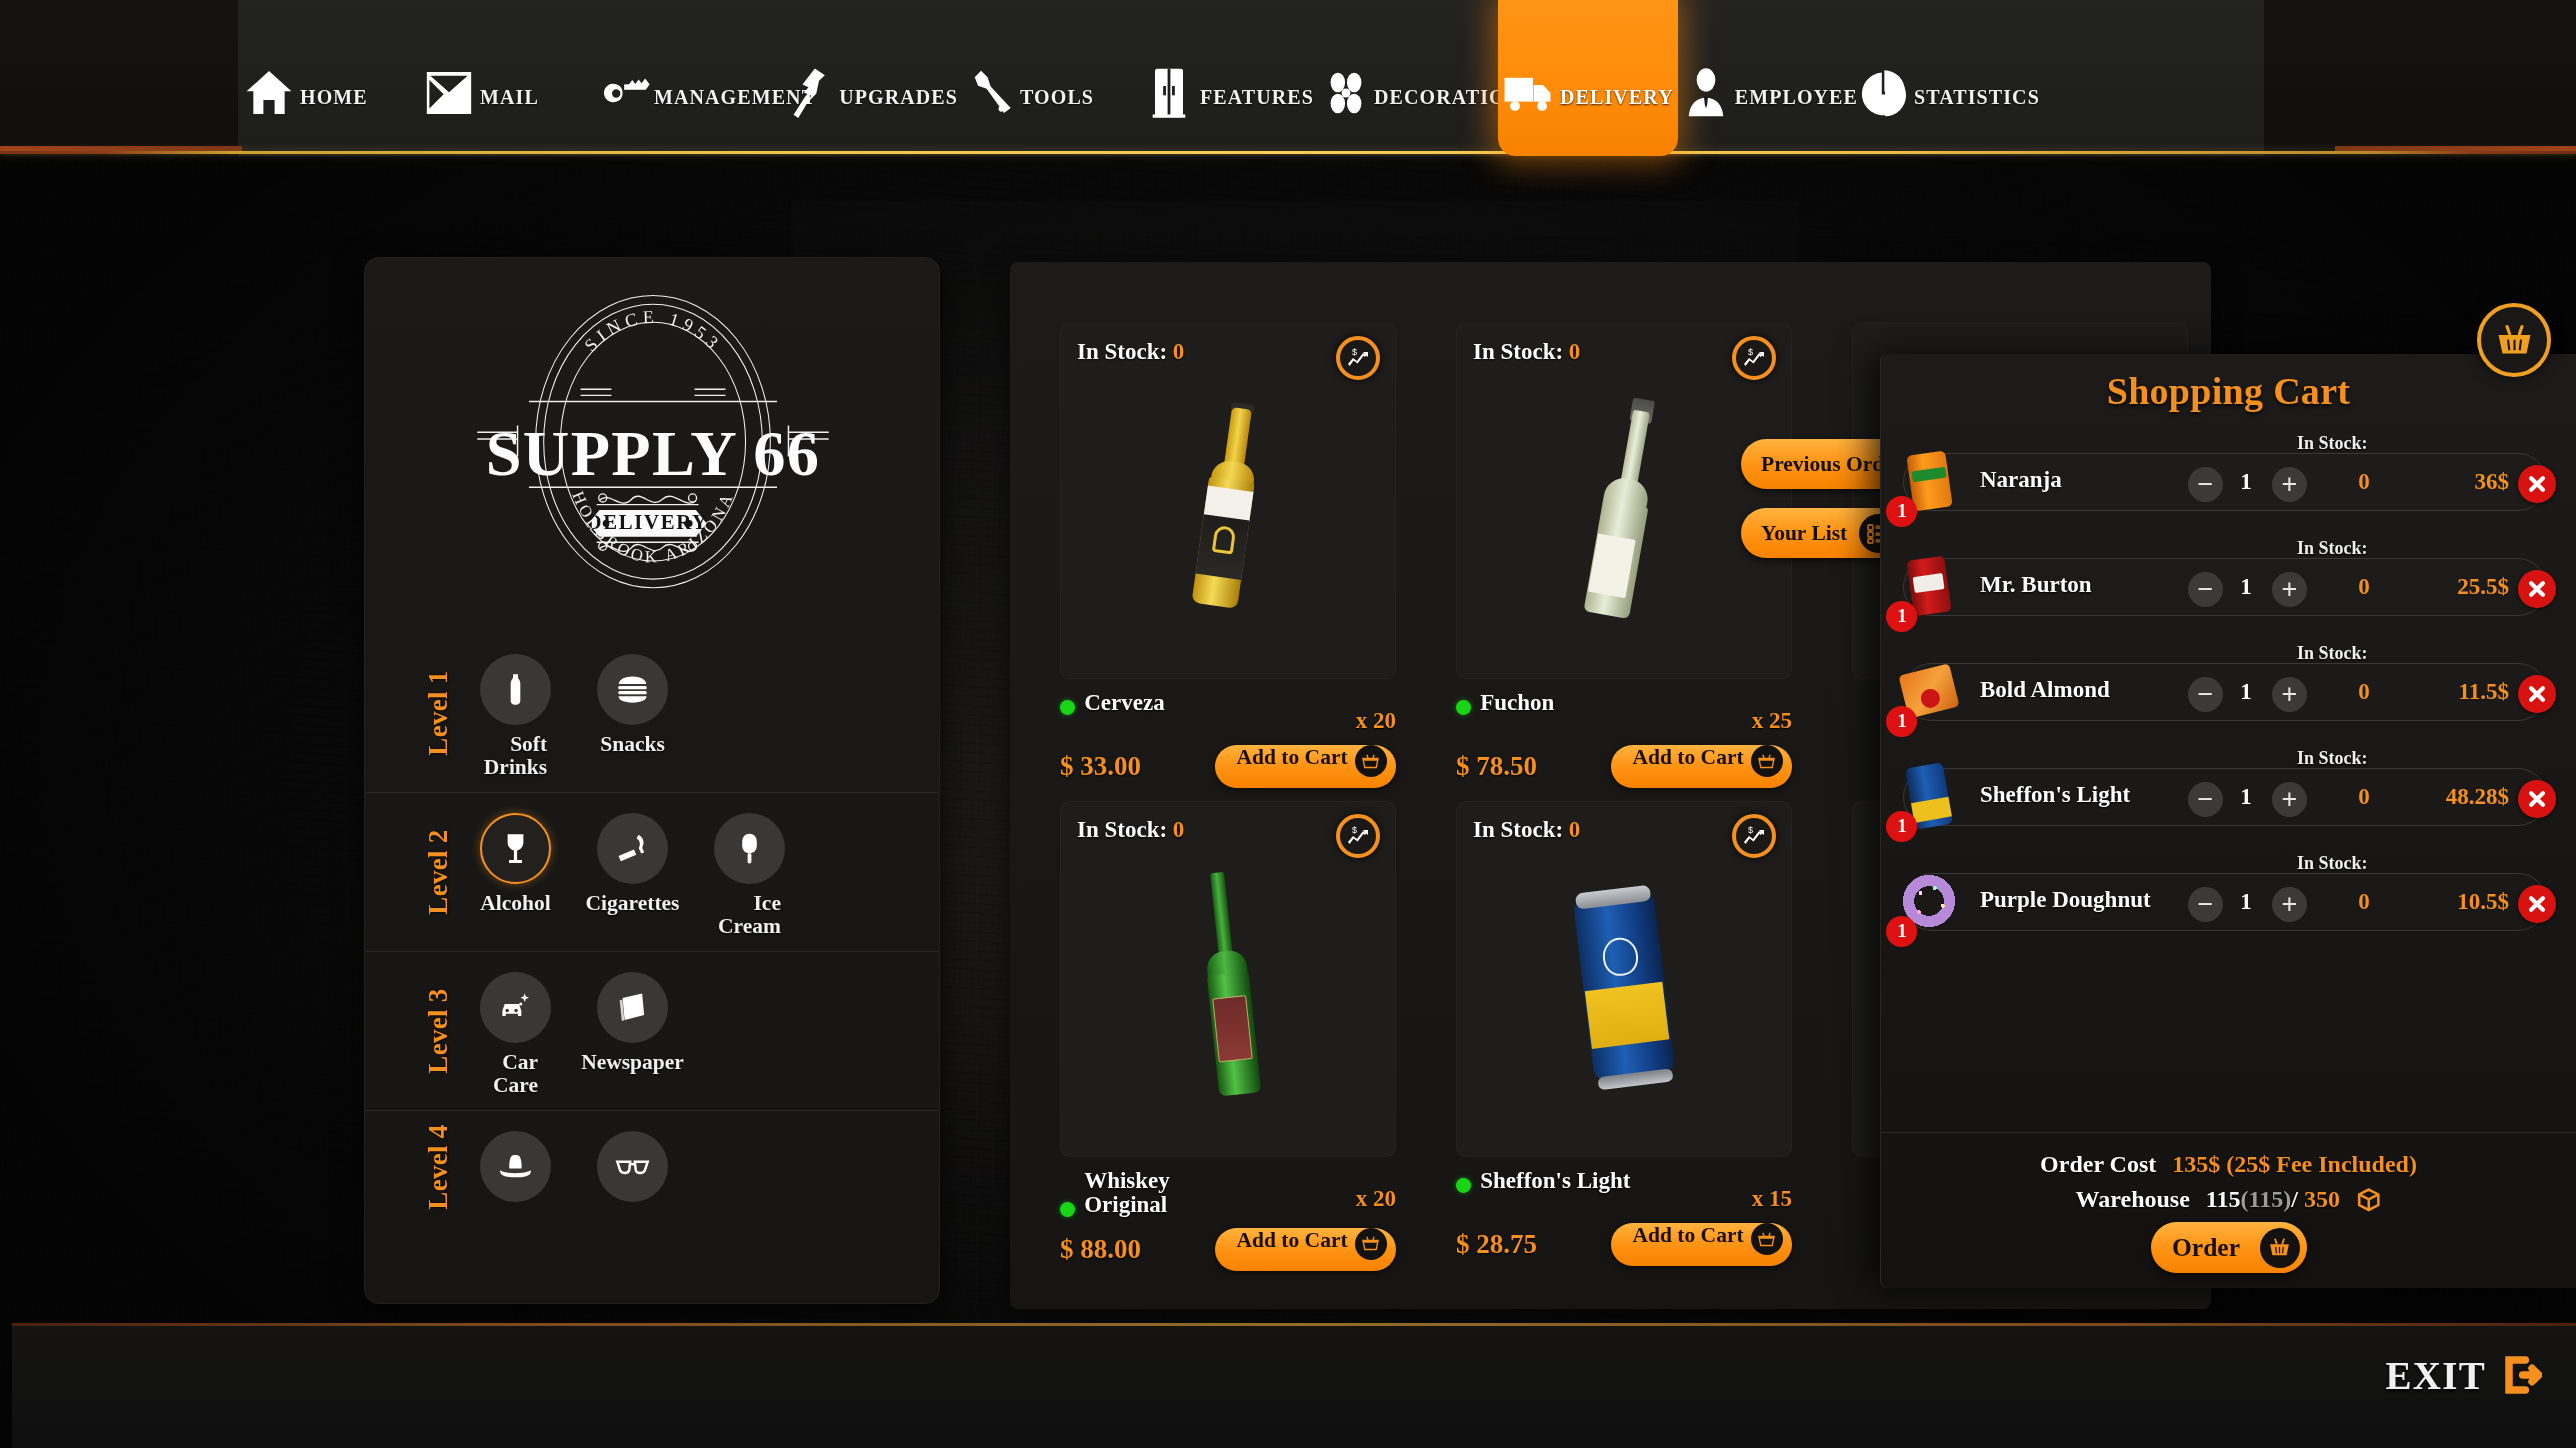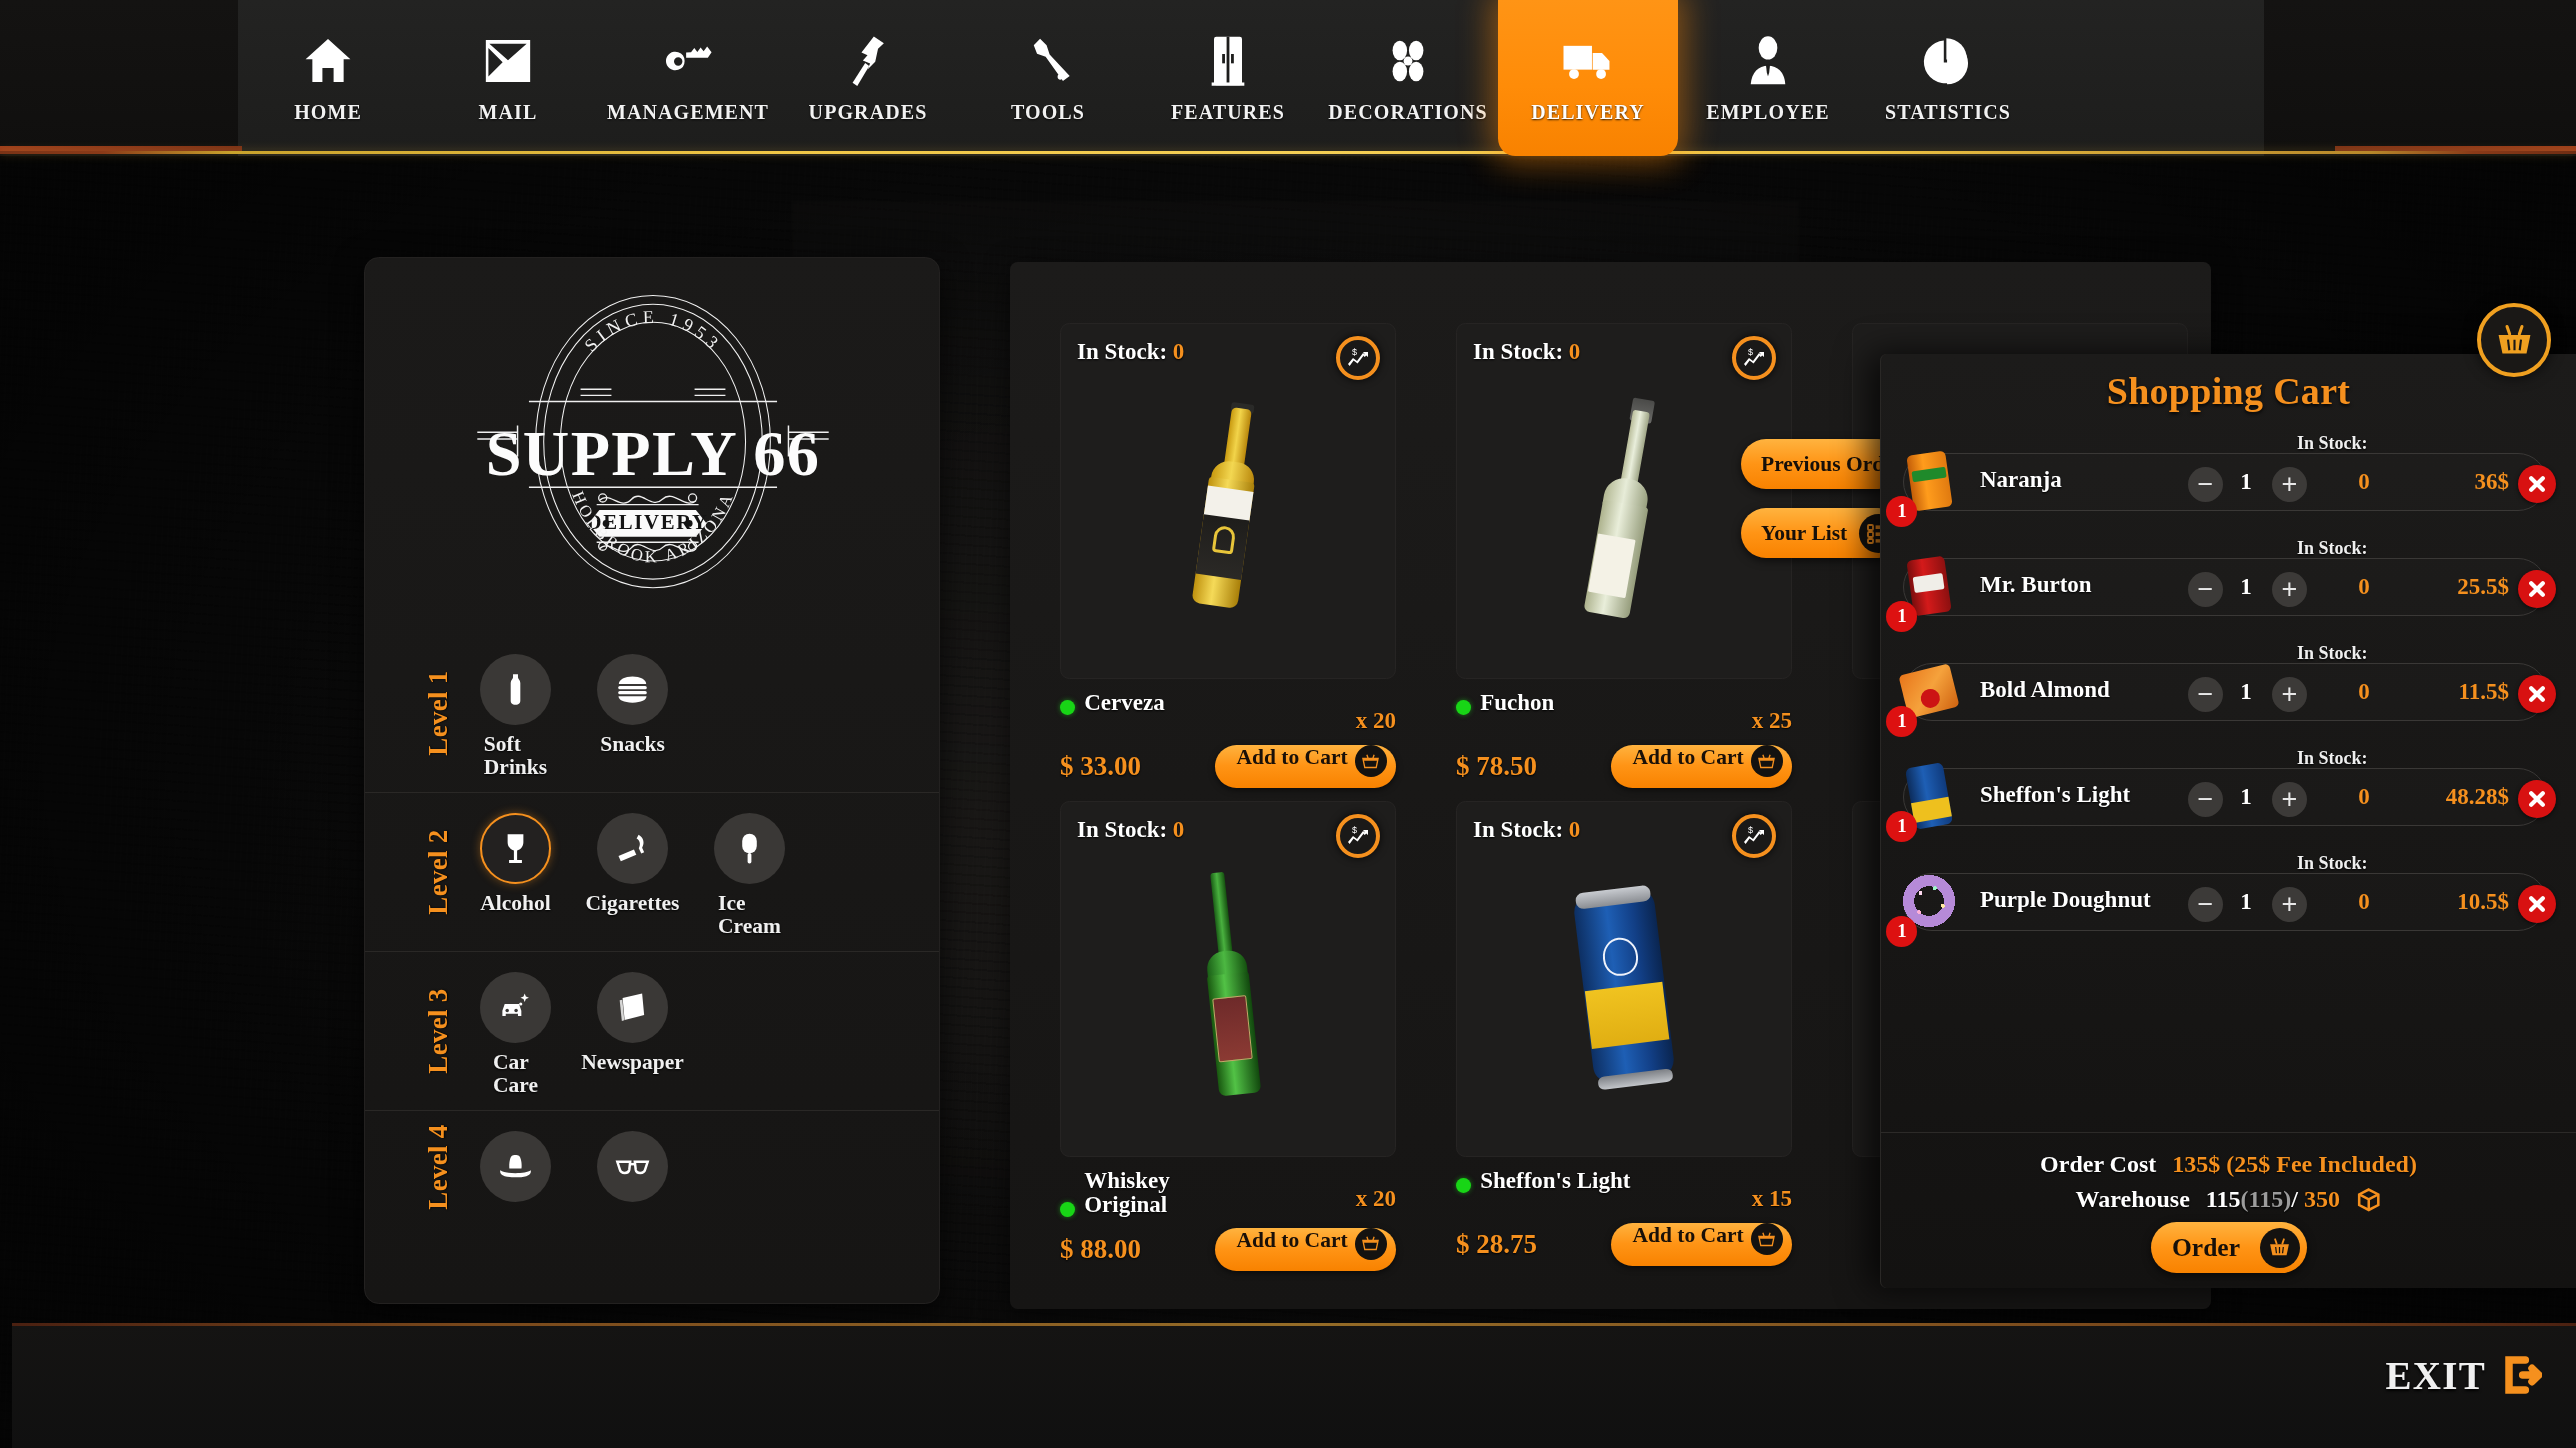--- a/index.html
+++ b/index.html
@@ -37,21 +37,21 @@
   .topbar-line { position:absolute; left:0; top:151px; width:2576px; height:3.4px;
      background: linear-gradient(90deg,#7a3316 0%,#8a3a18 4%,#c9a22c 9%, #f0c646 30%, #f5cf55 50%, #edc243 72%, #b8882a 92%, #8a3a18 96%, #6f2d13 100%);
      box-shadow: 0 0 9.4px rgba(240,190,70,.35); }
   .topbar-line-l { position:absolute; left:0; top:146px; width:242px; height:8px;
      background: linear-gradient(90deg,#a33f1b,#7e3015); opacity:.95;}
   .topbar-line-r { position:absolute; left:2335px; top:146px; width:242px; height:8px;
      background: linear-gradient(90deg,#7e3015,#a33f1b); opacity:.95;}
 
   .navitems { position:absolute; left:238px; top:0; width:2028px; height:156px;
      display:flex; align-items:flex-start; }
-  .navitem { position:relative; width:180px; height:156px; display:flex; flex-direction:column;
+  .navitem { position:relative; width:180px; height:156px; display:flex; flex-direction:row;
      align-items:center; justify-content:flex-start; padding-top:29.5px; cursor:pointer; }
   .navitem .nv-ico { width:62px; height:62px; display:flex; align-items:center; justify-content:center; }
   .navitem .nv-ico svg { width:56px; height:56px; fill:#fff; }
   .navitem .nv-lb { margin-top:9.4px; font-size:20px; letter-spacing:1.1px; color:#f2f2f2;
      font-family:"Liberation Serif", serif; font-weight:700;
      text-shadow: 0 1.3px 2px rgba(0,0,0,.8); }
   .navitem.active { background: linear-gradient(180deg,#ff9415 0%, #ff8c08 55%, #f88200 100%);
      border-radius: 0 0 17.4px 17.4px; box-shadow: 0 0 32px 6.7px rgba(255,140,10,.45);}
   .navitem.active .nv-lb { color:#fff; }
 
@@ -68,21 +68,21 @@
   .levelrow + .levelrow { border-top:0.7px solid #2a2826; }
   .lvl-label { position:absolute; left:31px; top:50%; transform:translateY(-50%) rotate(-90deg);
      transform-origin:center; color:#f5901e; font-size:27px; font-weight:700; letter-spacing:0.3px;
      white-space:nowrap; font-family:"Liberation Serif",serif; text-shadow:0 1.3px 2px #000;}
   .cat-items { margin-left:102px; display:flex; gap:20px; }
   .catitem { width:97px; display:flex; flex-direction:column; align-items:center; cursor:pointer; }
   .cat-circ { width:71px; height:71px; border-radius:50%; background:#3a3836;
      display:flex; align-items:center; justify-content:center; }
   .catitem.sel .cat-circ { background:#232120; border:2.7px solid #f5901e; box-shadow:0 0 9.4px rgba(245,144,30,.4);}
   .cat-circ svg { width:35px; height:35px; fill:#fff; }
-  .cat-lb { margin-top:8px; font-size:21.5px; color:#f0f0f0; line-height:1.06; text-align:left;
+  .cat-lb { margin-top:8px; font-size:21.5px; color:#f0f0f0; line-height:1.06; text-align:right;
      font-family:"Liberation Serif",serif; font-weight:700; text-shadow:0 1.3px 2px #000; }
   .cat-sbtrack { position:absolute; right:9.4px; top:601px; width:10.7px; height:691px; }
   .cat-sbthumb { position:absolute; right:9.4px; top:617px; width:10.7px; height:490px;
      background:#f5901e; border-radius:5.4px; z-index:21; }
 
   
   .shelfpanel { position:absolute; left:1010px; top:262px; width:1201px; height:1047px;
      background: linear-gradient(180deg,#1c1b1a 0%,#161514 100%); border-radius:8px;
      box-shadow:0 6.7px 27px rgba(0,0,0,.6); z-index:18; }
   .grid { position:absolute; left:1060px; top:323px; width:1127px; height:939px; z-index:19;

